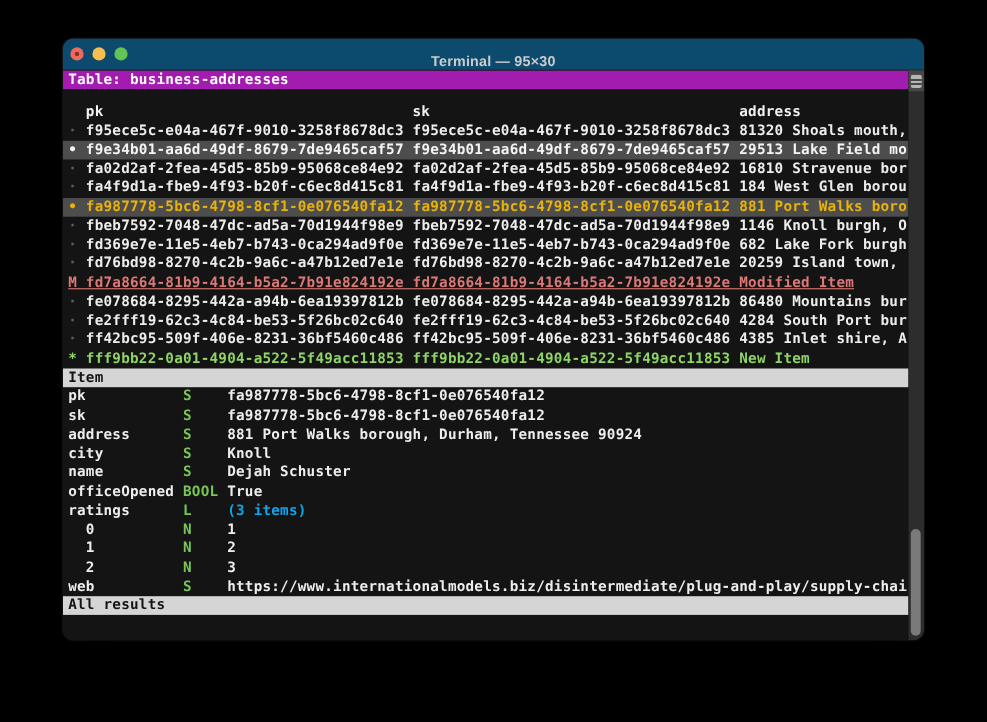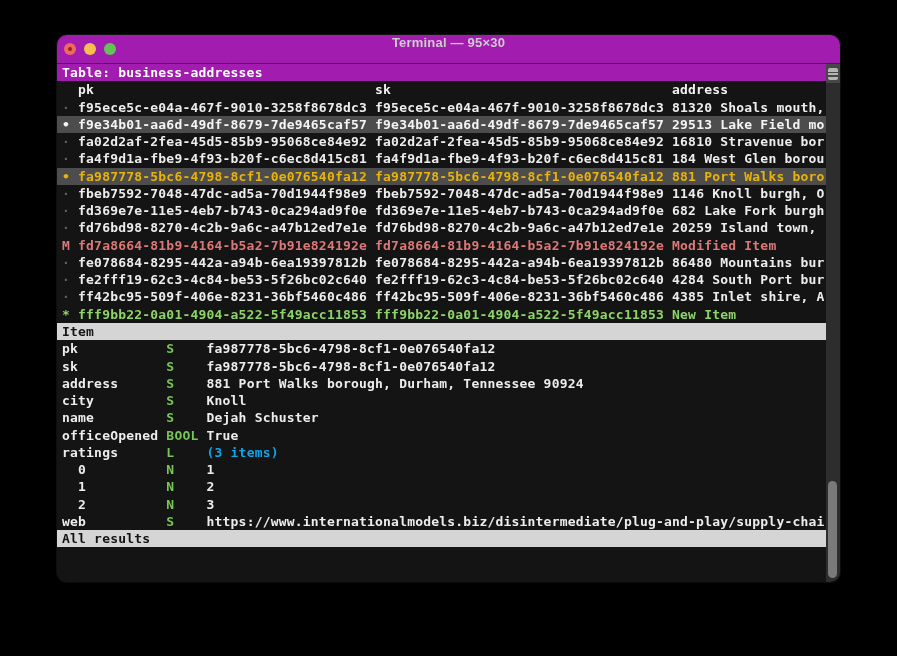--- a/index.html
+++ b/index.html
@@ -7,23 +7,23 @@
   body { font-family: "DejaVu Sans Mono", monospace; }
 
   .window {
     position: absolute; left: 57px; top: 35px; width: 783px; height: 547px;
     border-radius: 10px; overflow: hidden; background: #151515;
     box-shadow: 0 18px 45px rgba(0,0,0,0.65), 0 0 0 1px rgba(255,255,255,0.08);
   }
 
   
   .titlebar {
-    position: relative; height: 29px; background: #a21caf;
+    position: relative; height: 29px; background: #0c4a6e;
     border-bottom: 1px solid #2a2a2b;
-    display: flex; align-items: flex-start; justify-content: center;
+    display: flex; align-items: flex-end; justify-content: center;
   }
   .titlebar-title {
     color: #cccccc; font-family: "Liberation Sans", sans-serif;
     font-size: 13px; font-weight: bold; letter-spacing: 0.2px;
   }
   .traffic-lights { position: absolute; left: 7px; top: 0; height: 100%; display: flex; align-items: center; gap: 8px; }
   .tl { width: 12px; height: 12px; border-radius: 50%; position: relative; }
   .tl-close { background: #ec6a5e; }
   .tl-close::after {
     content: ""; position: absolute; left: 4px; top: 4px; width: 4px; height: 4px;
@@ -35,26 +35,26 @@
   
   .term-wrap { position: absolute; top: 29px; left: 0; right: 0; bottom: 0; display: flex; }
   .term {
     flex: 1 1 auto; background: #141414; overflow: hidden;
     font-size: 13px; font-weight: bold; letter-spacing: 0.2px;
     color: #ededed;
   }
   .trow { height: 17.27px; line-height: 17.27px; white-space: pre; padding-left: 5px; }
 
   .table-title-bar { background: #a21caf; color: #ffffff; }
-  .col-header { color: #f2f2f2; }
+  .col-header { color: #f2f2f2; margin-top: 12px; }
 
   .trow.state-normal .marker { color: #606060; }
   .trow.state-selected { background: #4d4d4d; color: #f5f5f5; }
   .trow.state-selected-modified { background: #4d4d4d; color: #eab308; }
-  .trow.state-modified { color: #dd7878; }
+  .trow.state-modified { color: #dd7878; text-decoration: underline; }
   .trow.state-new { color: #8ed467; }
 
   .item-bar, .footer-bar { background: #d5d5d5; color: #141414; font-weight: bold; }
 
   .field-key { color: #ededed; }
   .field-type { color: #79c556; }
   .field-value { color: #ededed; }
   .field-value.dim { color: #0ea5e9; }
 
   

